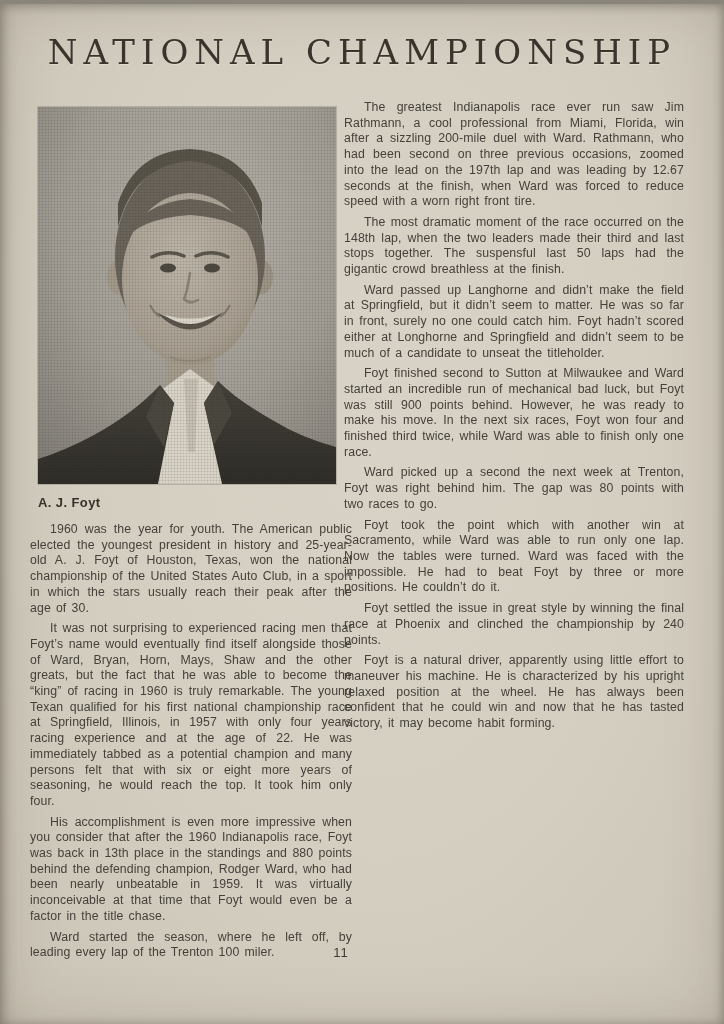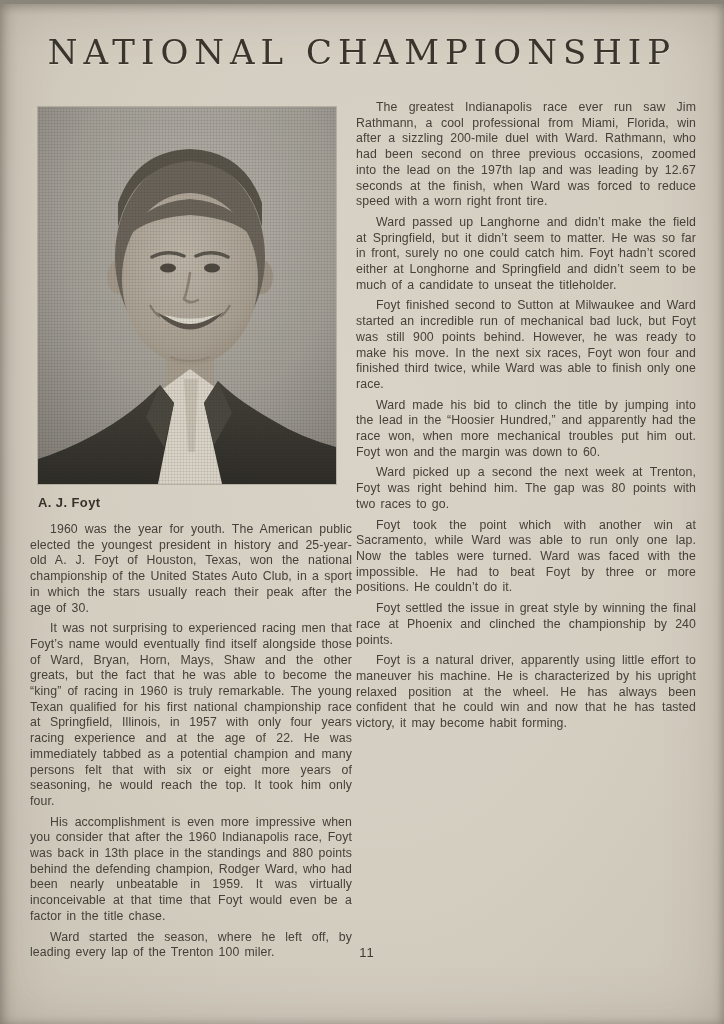--- a/index.html
+++ b/index.html
@@ -42,23 +42,23 @@
     letter-spacing:.4px;color:#36322a;
   }
   .col{position:absolute;color:#45413a;}
   .col p{
     margin:0 0 5px 0;
     text-align:justify;text-indent:20px;
     font-size:12.3px;line-height:15.7px;
     word-spacing:1.6px;letter-spacing:.1px;
   }
   .col-left{left:30px;top:518px;width:322px;}
-  .col-right{left:356px;top:96px;width:340px;}
+  .col-right{left:344px;top:96px;width:340px;}
   .pageno{
-    position:absolute;left:347px;top:941px;width:40px;
+    position:absolute;left:321px;top:941px;width:40px;
     text-align:center;font-size:13px;color:#3e3a32;letter-spacing:1px;
   }
 </style>
 </head>
 <body>
 
 <div class="page">
 
   <h1 class="title">NATIONAL CHAMPIONSHIP</h1>
 
@@ -125,23 +125,23 @@
 
   <div class="col col-left">
       <p>1960 was the year for youth. The American public elected the youngest president in history and 25-year-old A. J. Foyt of Houston, Texas, won the national championship of the United States Auto Club, in a sport in which the stars usually reach their peak after the age of 30.</p>
       <p>It was not surprising to experienced racing men that Foyt’s name would eventually find itself alongside those of Ward, Bryan, Horn, Mays, Shaw and the other greats, but the fact that he was able to become the “king” of racing in 1960 is truly remarkable. The young Texan qualified for his first national championship race at Springfield, Illinois, in 1957 with only four years racing experience and at the age of 22. He was immediately tabbed as a potential champion and many persons felt that with six or eight more years of seasoning, he would reach the top. It took him only four.</p>
       <p>His accomplishment is even more impressive when you consider that after the 1960 Indianapolis race, Foyt was back in 13th place in the standings and 880 points behind the defending champion, Rodger Ward, who had been nearly unbeatable in 1959. It was virtually inconceivable at that time that Foyt would even be a factor in the title chase.</p>
       <p>Ward started the season, where he left off, by leading every lap of the Trenton 100 miler.</p>
     </div>
 
   <div class="col col-right">
       <p>The greatest Indianapolis race ever run saw Jim Rathmann, a cool professional from Miami, Florida, win after a sizzling 200-mile duel with Ward. Rathmann, who had been second on three previous occasions, zoomed into the lead on the 197th lap and was leading by 12.67 seconds at the finish, when Ward was forced to reduce speed with a worn right front tire.</p>
+      <p>The most dramatic moment of the race occurred on the 148th lap, when the two leaders made their third and last stops together. The suspensful last 50 laps had the gigantic crowd breathless at the finish.</p>
       <p>Ward passed up Langhorne and didn’t make the field at Springfield, but it didn’t seem to matter. He was so far in front, surely no one could catch him. Foyt hadn’t scored either at Longhorne and Springfield and didn’t seem to be much of a candidate to unseat the titleholder.</p>
       <p>Foyt finished second to Sutton at Milwaukee and Ward started an incredible run of mechanical bad luck, but Foyt was still 900 points behind. However, he was ready to make his move. In the next six races, Foyt won four and finished third twice, while Ward was able to finish only one race.</p>
-      <p>Ward made his bid to clinch the title by jumping into the lead in the “Hoosier Hundred,” and apparently had the race won, when more mechanical troubles put him out. Foyt won and the margin was down to 60.</p>
       <p>Ward picked up a second the next week at Trenton, Foyt was right behind him. The gap was 80 points with two races to go.</p>
       <p>Foyt took the point which with another win at Sacramento, while Ward was able to run only one lap. Now the tables were turned. Ward was faced with the impossible. He had to beat Foyt by three or more positions. He couldn’t do it.</p>
       <p>Foyt settled the issue in great style by winning the final race at Phoenix and clinched the championship by 240 points.</p>
       <p>Foyt is a natural driver, apparently using little effort to maneuver his machine. He is characterized by his upright relaxed position at the wheel. He has always been confident that he could win and now that he has tasted victory, it may become habit forming.</p>
     </div>
 
   <div class="pageno">11</div>
 
 </div>
 

